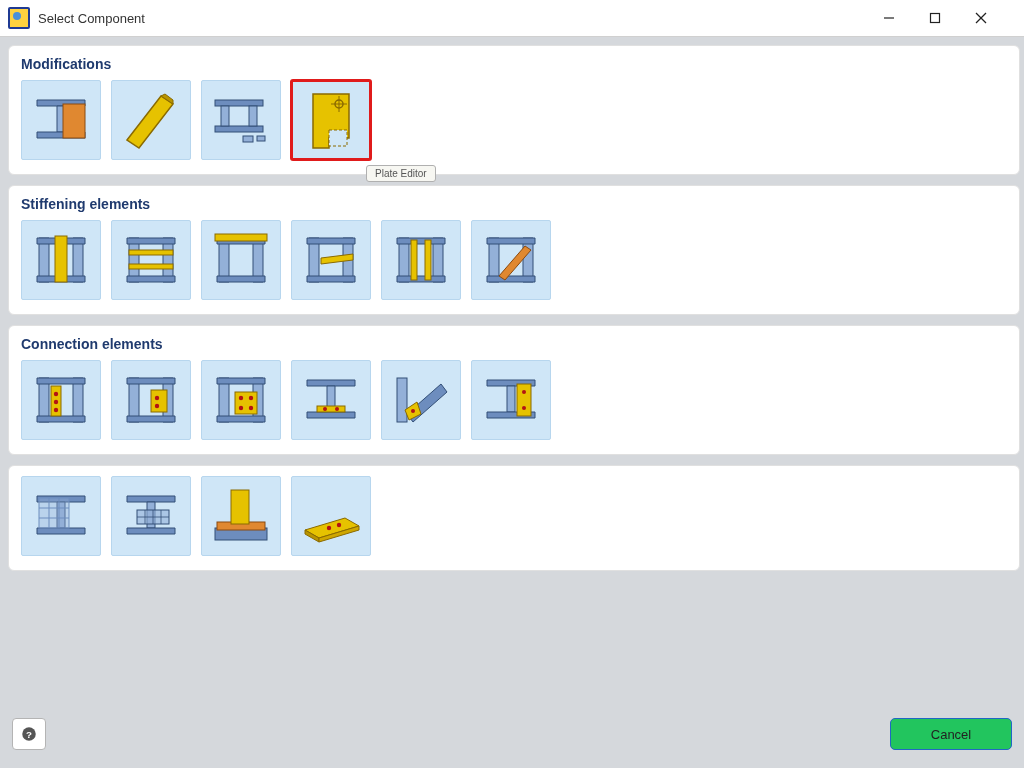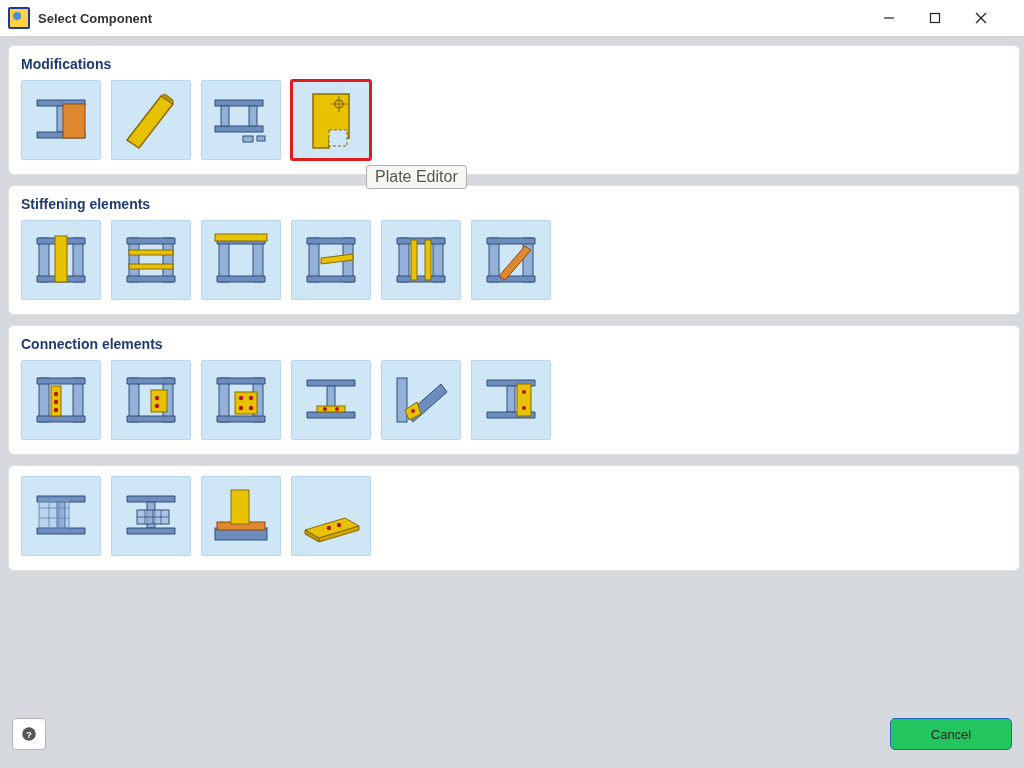--- a/index.html
+++ b/index.html
@@ -22,21 +22,20 @@
   }
   
   .titlebar {
     height: 36px;
     background: #fff;
     border-bottom: 1px solid #d0d0d0;
     display: flex;
     align-items: center;
     justify-content: space-between;
     padding: 0 20px 0 8px;
-    font-weight: bold;
   }
   .titlebar-left {
     display: flex;
     align-items: center;
     gap: 8px;
   }
   .app-icon {
     width: 18px;
     height: 18px;
     background: #ffd23f;
@@ -113,21 +112,21 @@
     outline-offset: -2px;
   }
   .tooltip {
     position: absolute;
     top: 84px;
     left: 74px;
     background: #f7f7f2;
     border: 1px solid #b0b0b0;
     border-radius: 3px;
     padding: 2px 8px;
-    font-size: 16px;
+    font-size: 10px;
     white-space: nowrap;
     color: #555;
     z-index: 10;
   }
 
   
   .footer {
     height: 52px;
     display: flex;
     align-items: center;

